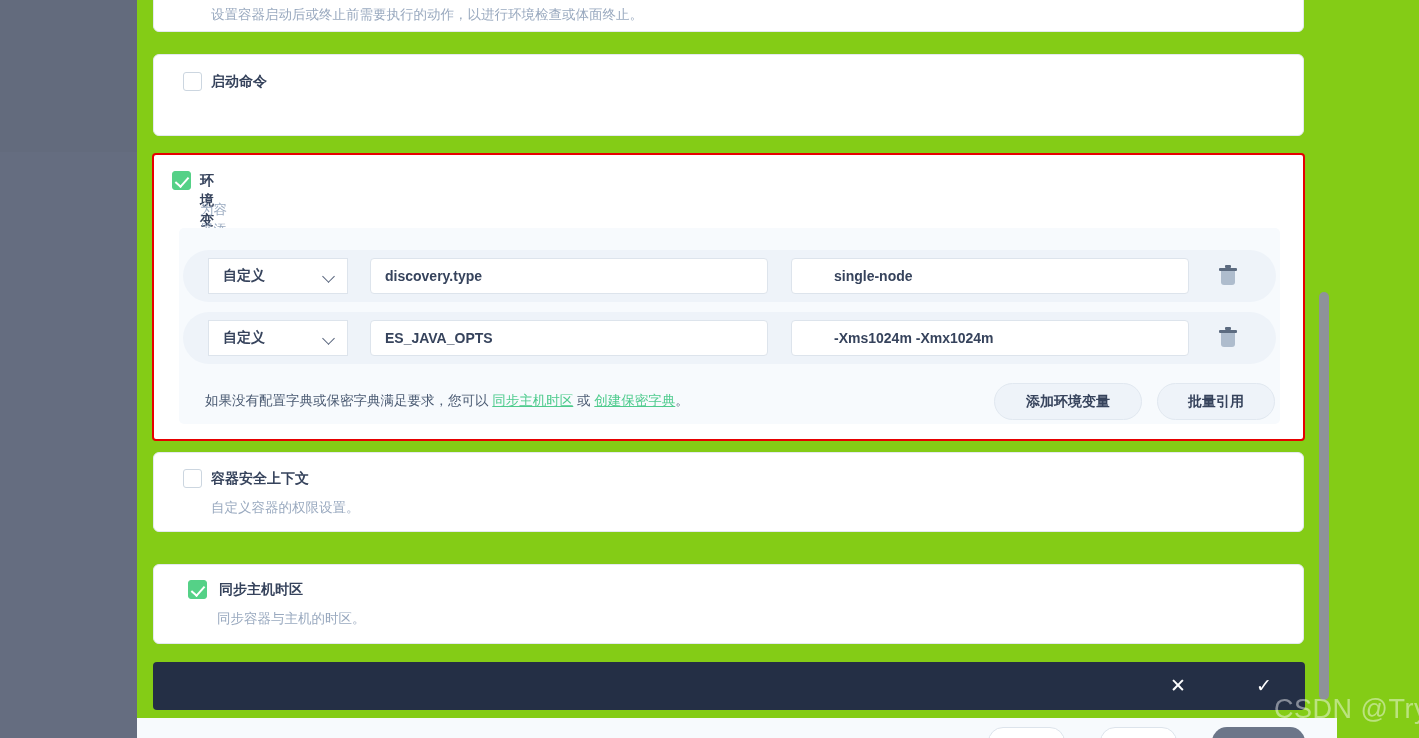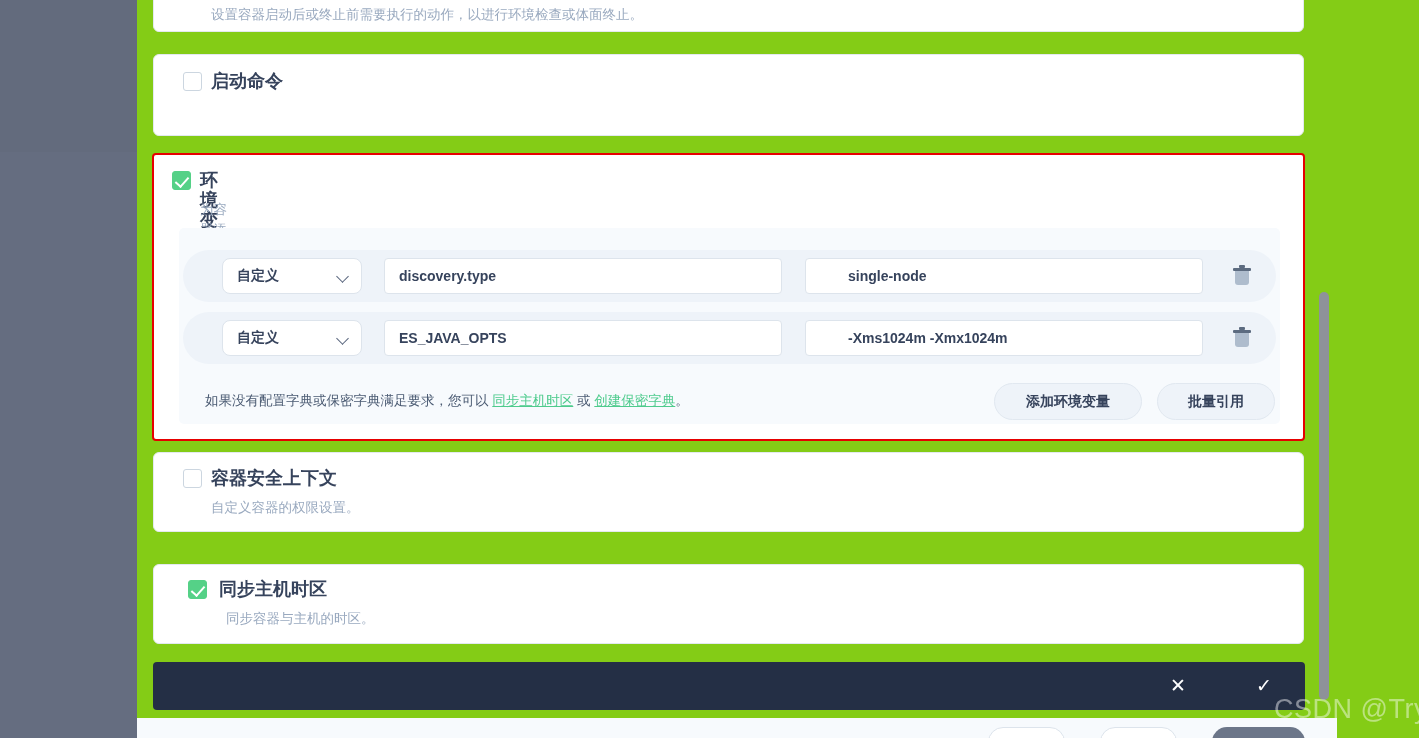--- a/index.html
+++ b/index.html
@@ -38,21 +38,21 @@
   .card {
     position: absolute;
     left: 16px;
     width: 1151px;
     background: #ffffff;
     border: 1px solid #e3e9ef;
     border-radius: 6px;
   }
 
   .card-title {
-    font-size: 18px;
+    font-size: 14px;
     font-weight: bold;
     color: #36435c;
     line-height: 20px;
   }
   .card-desc {
     font-size: 13.5px;
     color: #99a9bf;
     line-height: 20px;
   }
 
@@ -100,25 +100,25 @@
     left: 4px;
     width: 1093px; height: 52px;
     background: #eef3f9;
     border-radius: 26px;
     display: flex;
     align-items: center;
   }
 
   .kv-select {
     position: relative;
-    margin-left: 39px;
+    margin-left: 25px;
     width: 140px; height: 36px;
     background: #ffffff;
     border: 1px solid #dde4ec;
-    border-radius: 8px;
+    border-radius: 0;
     display: flex;
     align-items: center;
   }
   .kv-select .sel-label {
     margin-left: 14px;
     font-size: 14px;
     font-weight: bold;
     color: #36435c;
   }
   .chev {
@@ -340,21 +340,21 @@
 
     <div class="card" style="top:452px; height:80px;">
       <div class="cb" style="left:29px; top:16px;"></div>
       <div class="card-title" style="position:absolute; left:57px; top:15px;">容器安全上下文</div>
       <div class="card-desc" style="position:absolute; left:57px; top:45px;">自定义容器的权限设置。</div>
     </div>
 
     <div class="card" style="top:564px; height:80px;">
       <div class="cb checked" style="left:34px; top:15px;"></div>
       <div class="card-title" style="position:absolute; left:65px; top:14px;">同步主机时区</div>
-      <div class="card-desc" style="position:absolute; left:72px; top:44px;text-align:right;">同步容器与主机的时区。</div>
+      <div class="card-desc" style="position:absolute; left:63px; top:44px;text-align:right;">同步容器与主机的时区。</div>
     </div>
 
     <div class="darkbar">
       <div class="ic" style="left:1014px;">✕</div>
       <div class="ic" style="left:1100px;">✓</div>
     </div>
   </div>
 
   <div class="bottom-strip"></div>
   <div class="bstub light" style="left:988px; width:77px;"></div>

